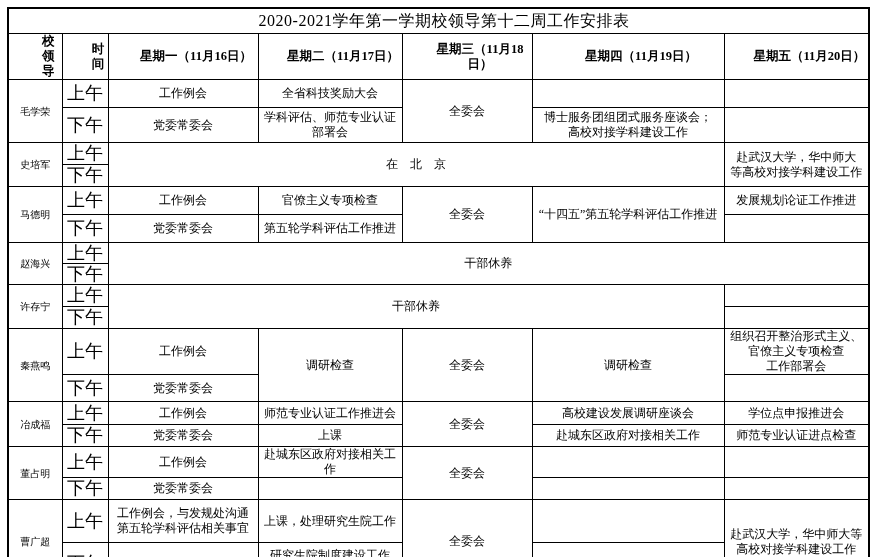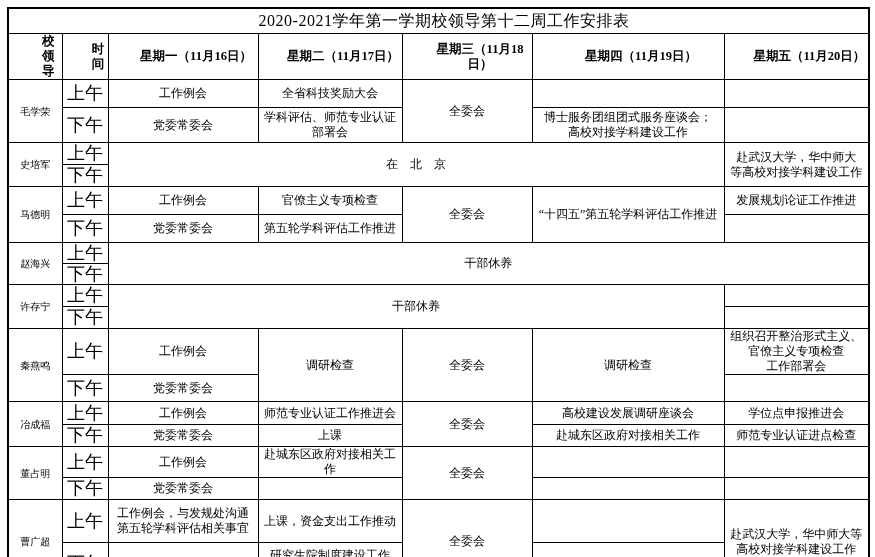--- a/index.html
+++ b/index.html
@@ -182,21 +182,21 @@
           <td>党委常委会</td>
           <td></td>
           <td></td>
           <td></td>
         </tr>
         <tr style="height: 43px;">
           <td rowspan="2" class="name">曹广超</td>
           <td class="time">上午</td>
           <td>工作例会，与发规处沟通
 第五轮学科评估相关事宜</td>
-          <td>上课，资金支出工作推动</td>
+          <td>上课，处理研究生院工作</td>
           <td rowspan="2">全委会</td>
           <td></td>
           <td rowspan="2">赴武汉大学，华中师大等
 高校对接学科建设工作</td>
         </tr>
         <tr style="height: 42px;">
           <td class="time">下午</td>
           <td>党委常委会</td>
           <td>研究生院制度建设工作
 推进，学报工作调研</td>

